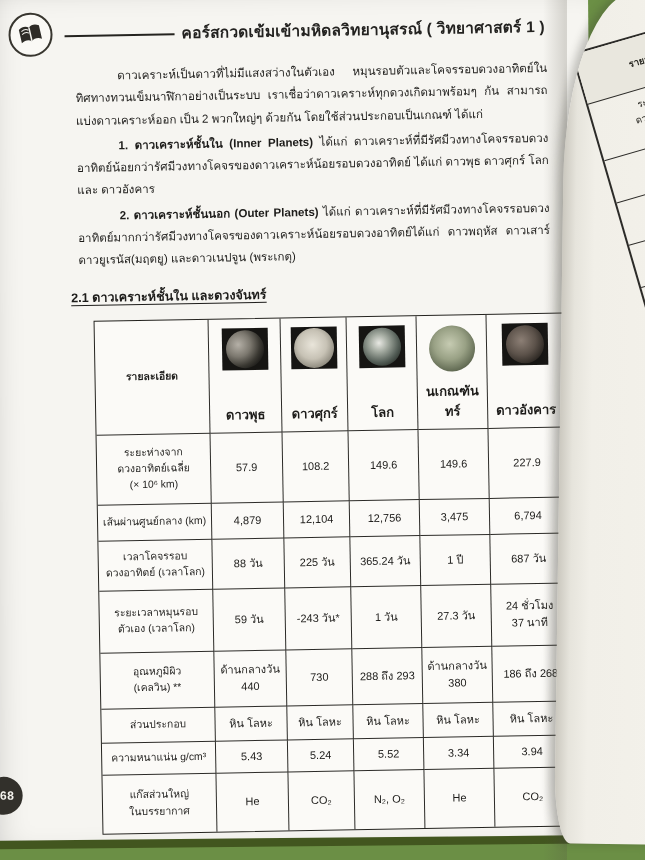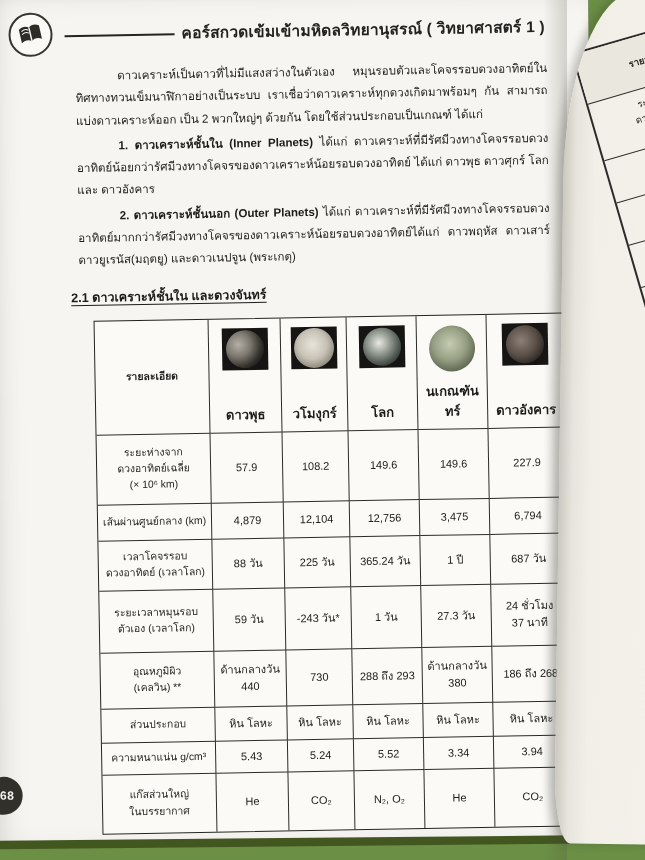--- a/index.html
+++ b/index.html
@@ -126,21 +126,21 @@
 
       <div class="ptable">
 
         <div class="cell lbl corner h88">รายละเอียด</div>
         <div class="cell planet-head h88">
           <div class="planet-img"><div class="sp sp-mercury"></div></div>
           <div class="planet-name">ดาวพุธ</div>
         </div>
         <div class="cell planet-head h88">
           <div class="planet-img"><div class="sp sp-venus"></div></div>
-          <div class="planet-name">วโมงุกร์</div>
+          <div class="planet-name">ดาวศุกร์</div>
         </div>
         <div class="cell planet-head h88">
           <div class="planet-img"><div class="sp sp-earth"></div></div>
           <div class="planet-name">โลก</div>
         </div>
         <div class="cell planet-head h88">
           <div class="planet-img moon-wrap"><div class="sp sp-moon"></div></div>
           <div class="planet-name">นเกณฑันทร์</div>
         </div>
         <div class="cell planet-head c6 h88">

